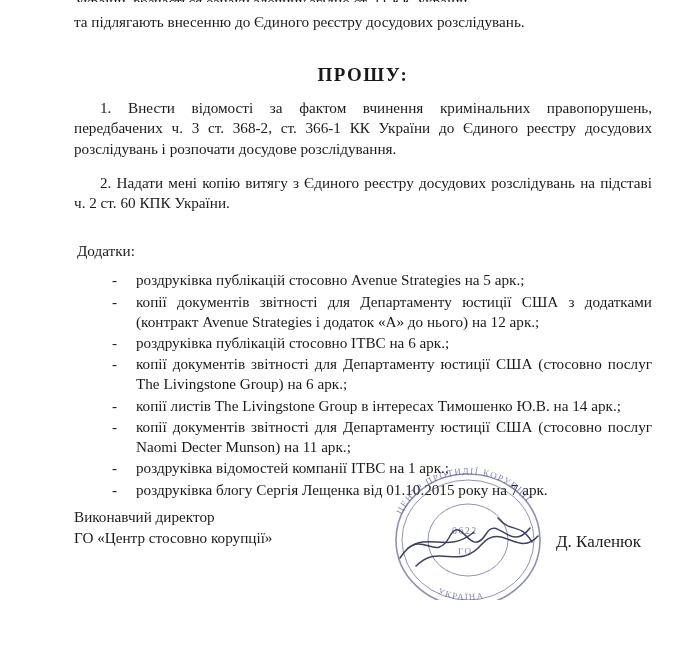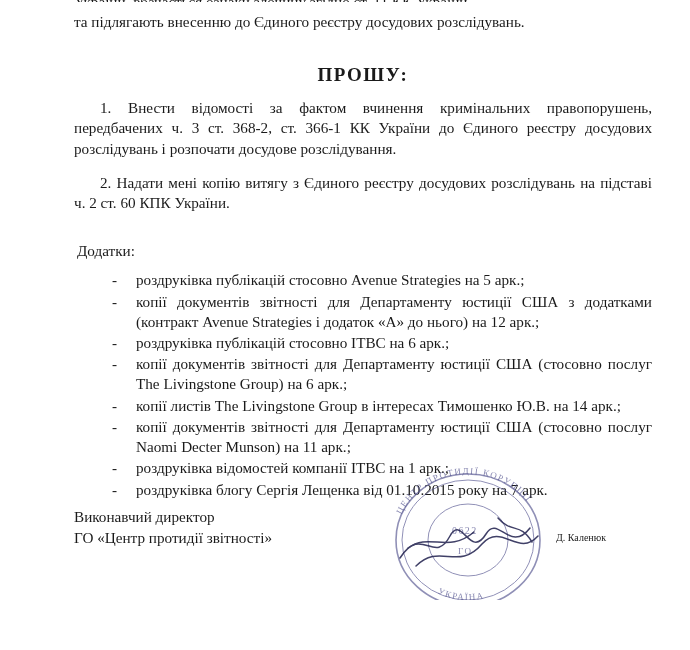--- a/index.html
+++ b/index.html
@@ -92,21 +92,21 @@
     top: 496px;
     width: 578px;
     font-size: 15.2px;
     line-height: 1.35;
     margin-top: 11px;
   }
   .sig-name {
     position: absolute;
     left: 482px;
     top: 24px;
-    font-size: 10px;
+    font-size: 17px;
     white-space: nowrap;
     text-align: center;
   }
   .stamp {
     position: absolute;
     left: 378px;
     top: 462px;
     width: 200px;
     height: 138px;
     pointer-events: none;
@@ -153,21 +153,21 @@
       <li>копії листів The Livingstone Group в інтересах Тимошенко Ю.В. на 14 арк.;</li>
       <li>копії документів звітності для Департаменту юстиції США (стосовно послуг Naomi Decter Munson) на 11 арк.;</li>
       <li>роздруківка відомостей компанії ITBC на 1 арк.;</li>
       <li>роздруківка блогу Сергія Лещенка від 01.10.2015 року на 7 арк.</li>
     </ul>
 
   </div>
 
   <div class="signature-block">
     <div>Виконавчий директор</div>
-    <div>ГО «Центр протидії звітності»</div>
+    <div>ГО «Центр стосовно корупції»</div>
     <div class="sig-name">Д. Каленюк</div>
   </div>
 
   <div class="stamp">
     <svg width="200" height="138" viewBox="0 0 200 138" xmlns="http://www.w3.org/2000/svg">
       <defs>
         <path id="arcTop" d="M 18,78 A 72,66 0 0 1 162,78"></path>
         <path id="arcBot" d="M 24,78 A 66,60 0 0 0 156,78"></path>
       </defs>
       <g stroke="#4c4c8a" fill="none" opacity="0.62">

